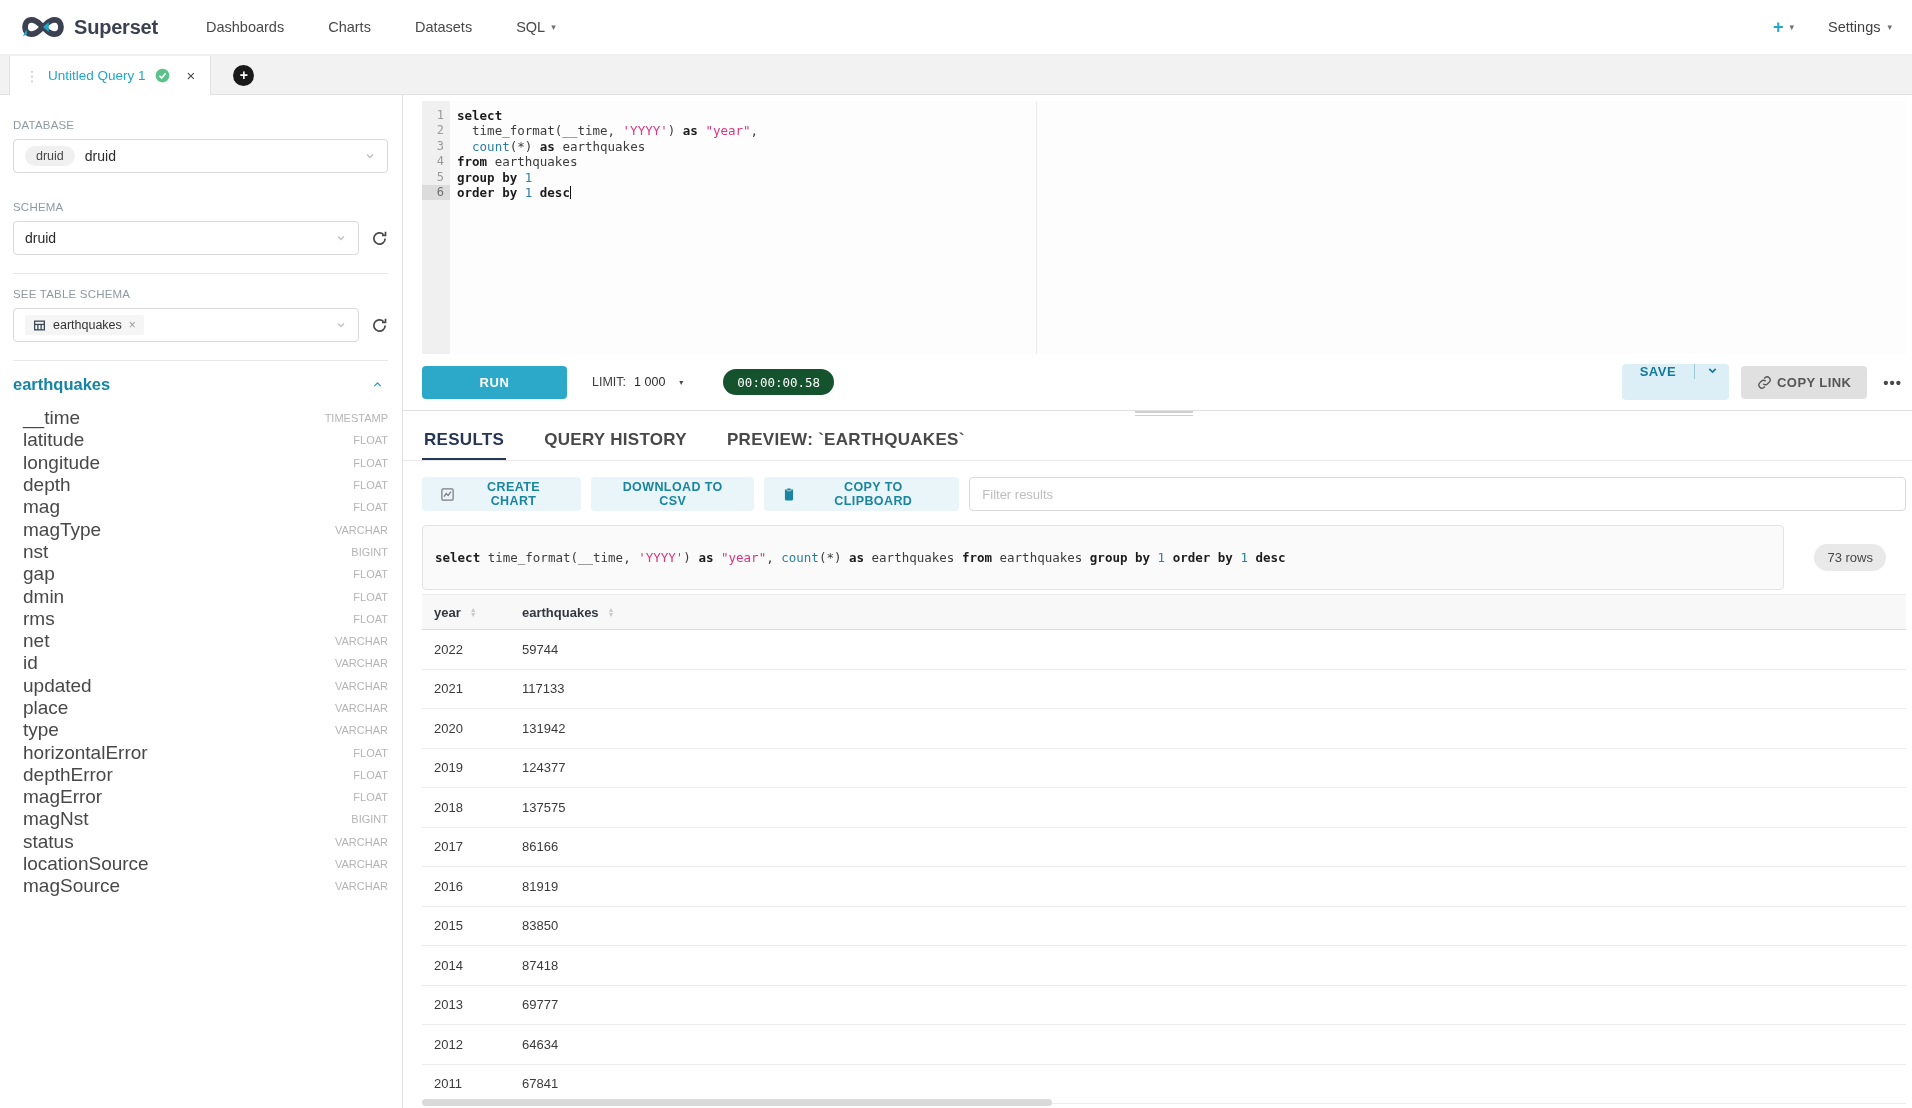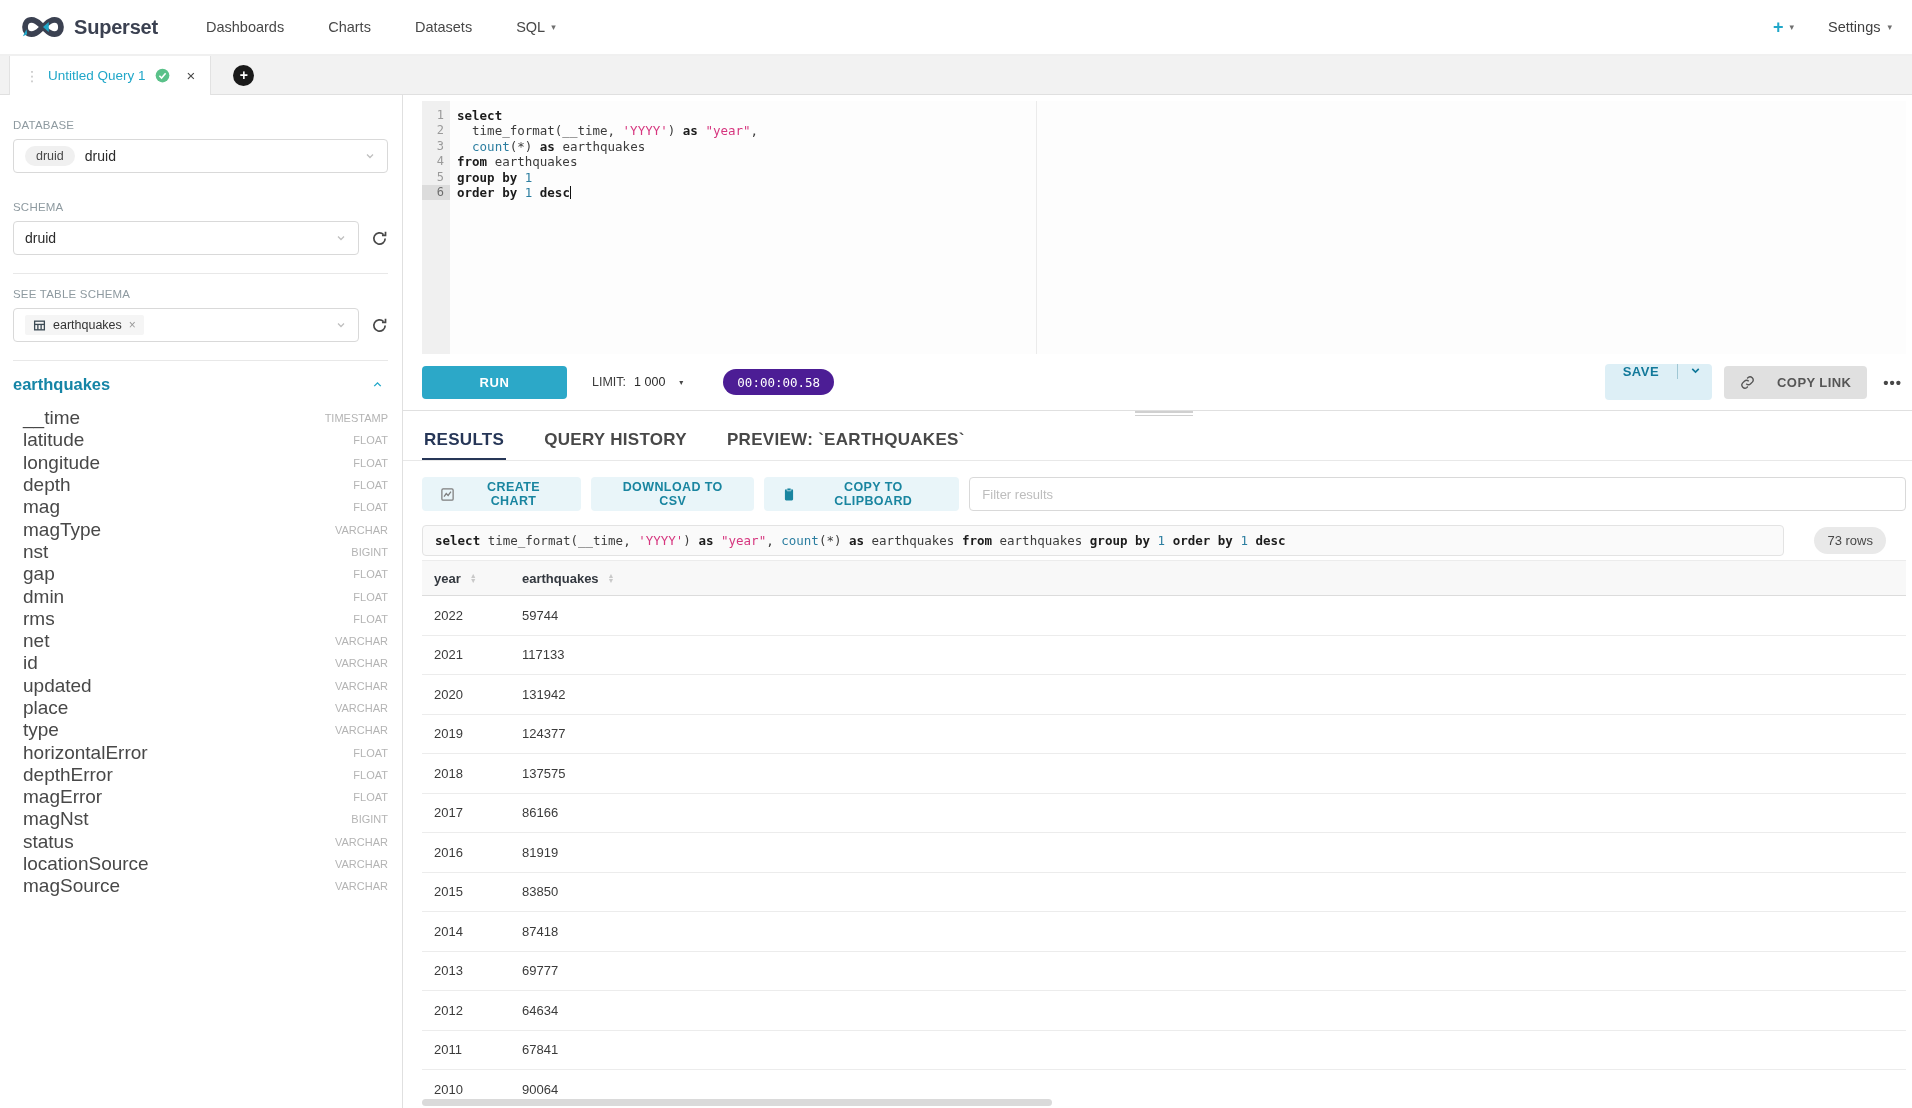--- a/index.html
+++ b/index.html
@@ -74,29 +74,29 @@
   .cursor-caret { display:inline-block; width:1.5px; height:13px; background:#111; vertical-align:-2px; }
   .print-margin { position:absolute; left:614px; top:0; bottom:0; border-left:1px solid #ebebeb; }
 
   .editor-toolbar { margin:10px 6px 0 19px; display:flex; align-items:center; }
   .run-btn { width:145px; height:33px; background:#2CA8C8; color:#fff; border:none; border-radius:4px;
     font-size:13px; font-weight:bold; letter-spacing:0.6px; cursor:pointer; font-family:inherit; }
   .limit-group { display:flex; align-items:center; margin-left:25px; gap:8px; cursor:pointer; }
   .limit-label { font-size:12.5px; color:#3b3b3b; }
   .limit-value { font-size:12.5px; color:#2b2b2b; }
   .limit-caret { font-size:8px; color:#484848; margin-left:6px; }
-  .timer-pill { margin-left:40px; background:#4c1d95; color:#fff; border-radius:15px; height:26px;
+  .timer-pill { margin-left:40px; background:#14532d; color:#fff; border-radius:15px; height:26px;
     display:flex; align-items:center; padding:0 14px; font-family:"DejaVu Sans Mono", monospace; font-size:12.5px; }
   .toolbar-right { margin-left:auto; display:flex; align-items:center; gap:12px; }
   .save-split { display:flex; align-items:flex-start; height:36px; background:#ddeff6; border-radius:4px; overflow:hidden; cursor:pointer; }
   .save-main { padding:0 18px; display:flex; align-items:center; color:#12799a; font-weight:bold;
     font-size:13px; letter-spacing:0.5px; border-right:1px solid #9fc7d4; }
   .save-caret { width:34px; display:flex; align-items:center; justify-content:center; }
   .copylink-btn { height:33px; background:#e0e0e0; border:none; border-radius:4px; padding:0 16px;
-    display:flex; align-items:center; gap:22px; color:#565656; font-weight:bold; font-size:13px;
+    display:flex; align-items:center; gap:5px; color:#565656; font-weight:bold; font-size:13px;
     letter-spacing:0.4px; cursor:pointer; font-family:inherit; }
   .more-btn { color:#484848; font-size:15px; font-weight:bold; letter-spacing:1px; cursor:pointer; padding:0 4px; }
 
   .pane-divider { margin-top:10px; border-top:1px solid #e0e0e0; position:relative; }
   .drag-handle { position:absolute; left:48.5%; top:-2px; width:58px; cursor:row-resize; }
   .drag-handle span { display:block; height:1.5px; background:#d0d0d0; margin:2px 0; }
 
   .south-tabs { border-bottom:1px solid #e8e8e8; padding-left:19px; display:flex; gap:36px; margin-top:10px; }
   .stab { padding:9px 2px 8px 2px; font-size:17px; font-weight:bold; color:#484848;
     letter-spacing:0.3px; cursor:pointer; border-bottom:2px solid transparent; }
@@ -104,21 +104,21 @@
 
   .actions-row { margin:16px 6px 0 19px; display:flex; align-items:center; gap:10px; }
   .action-btn { height:34px; background:#e9f5f9; border:none; border-radius:4px; padding:0 18px;
     display:flex; align-items:center; gap:9px; color:#1985a0; font-weight:bold; font-size:12.5px;
     letter-spacing:0.4px; cursor:pointer; font-family:inherit; }
   .filter-input { margin-left:auto; width:962px; height:34px; border:1px solid #d9d9d9; border-radius:4px;
     padding:0 12px; font-size:13px; color:#444; font-family:inherit; }
   .filter-input::placeholder { color:#bdbdbd; }
 
   .query-row { margin:14px 26px 0 19px; display:flex; align-items:center; }
-  .query-box { flex:1; background:#fafafa; border:1px solid #e3e3e3; border-radius:4px; padding:7px 12px;
+  .query-box { flex:1; background:#fafafa; border:1px solid #e3e3e3; border-radius:4px; padding:24px 12px;
     font-family:"DejaVu Sans Mono", monospace; font-size:12.5px; white-space:nowrap; overflow:hidden; }
   .rows-badge { margin-left:30px; background:#e9e9e9; border-radius:15px; padding:6px 13px;
     font-size:13px; color:#484848; white-space:nowrap; }
 
   .results-table { margin:4px 6px 0 19px; border-collapse:collapse; width:calc(100% - 25px); }
   .results-table thead tr { background:#f8f8f8; border-top:1px solid #ececec; border-bottom:1px solid #dcdcdc; }
   .results-table th { text-align:left; font-size:13px; color:#33383f; font-weight:bold; height:35px; padding-left:12px; }
   .results-table th:first-child { width:88px; }
   .th-inner { display:flex; align-items:center; gap:9px; cursor:pointer; }
   .sort-carets { display:flex; flex-direction:column; line-height:5px; font-size:7px; color:#c9c9c9; }

